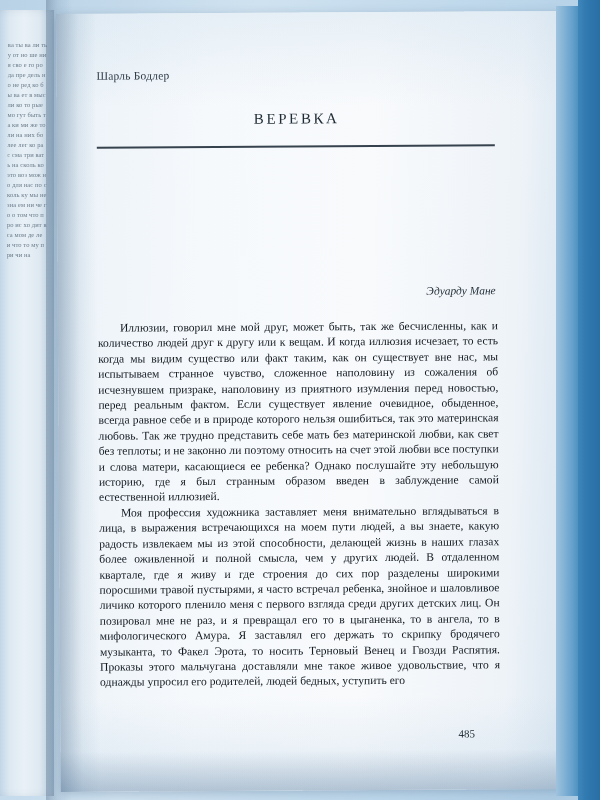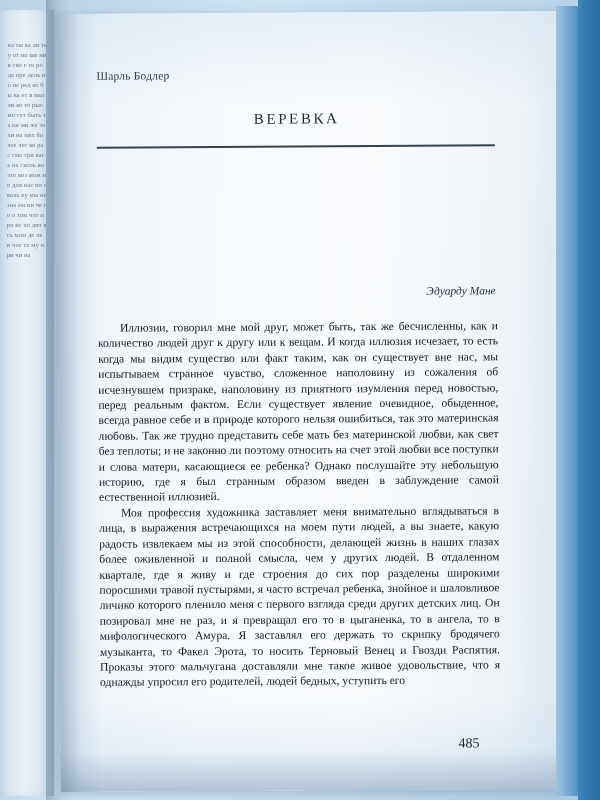--- a/index.html
+++ b/index.html
@@ -139,23 +139,22 @@
     hyphens: manual;
   }
   .body-text p {
     margin: 0;
     text-indent: 22px;
   }
   .folio {
     position: absolute;
     left: 398px;
     top: 716px;
-    font-size: 14px;
+    font-size: 11px;
     color: #1e2a33;
-    margin-top: 8px;
   }
 
   
   .curve-shadow {
     position: absolute;
     left: 0;
     top: 0;
     width: 40px;
     height: 778px;
     background: linear-gradient(90deg, rgba(60,95,130,0.35) 0%, rgba(120,155,185,0.12) 55%, rgba(255,255,255,0) 100%);

